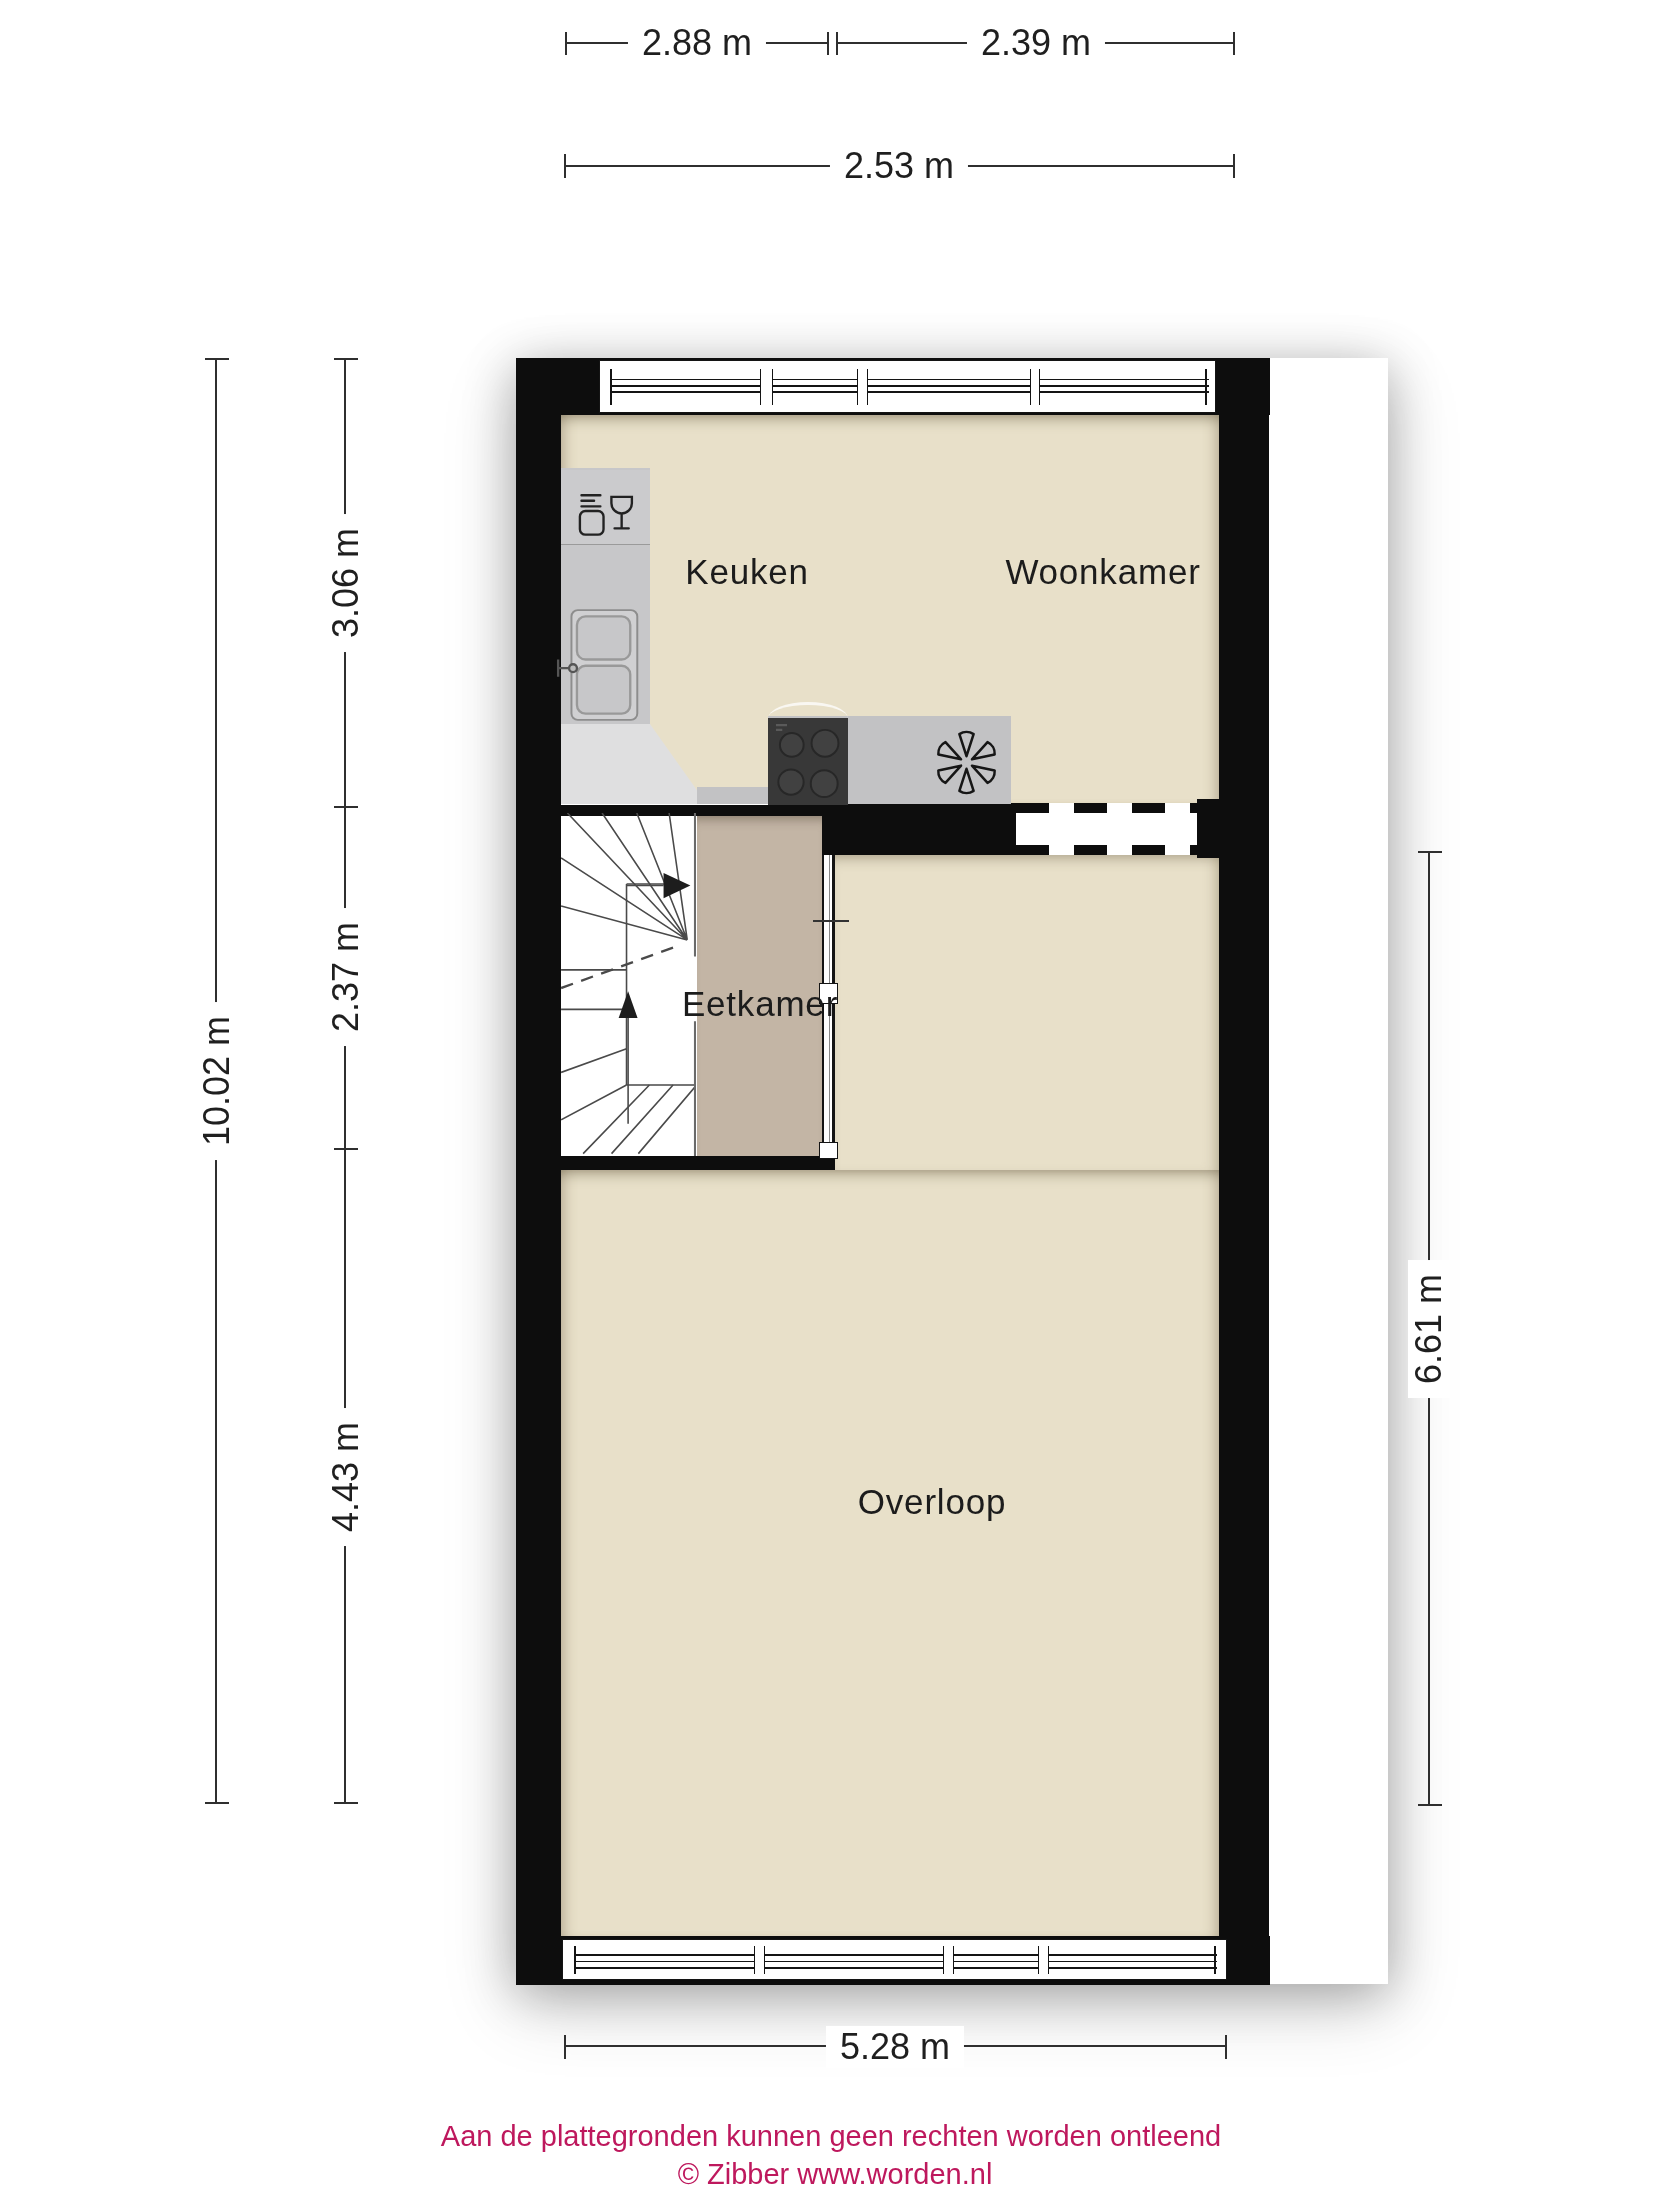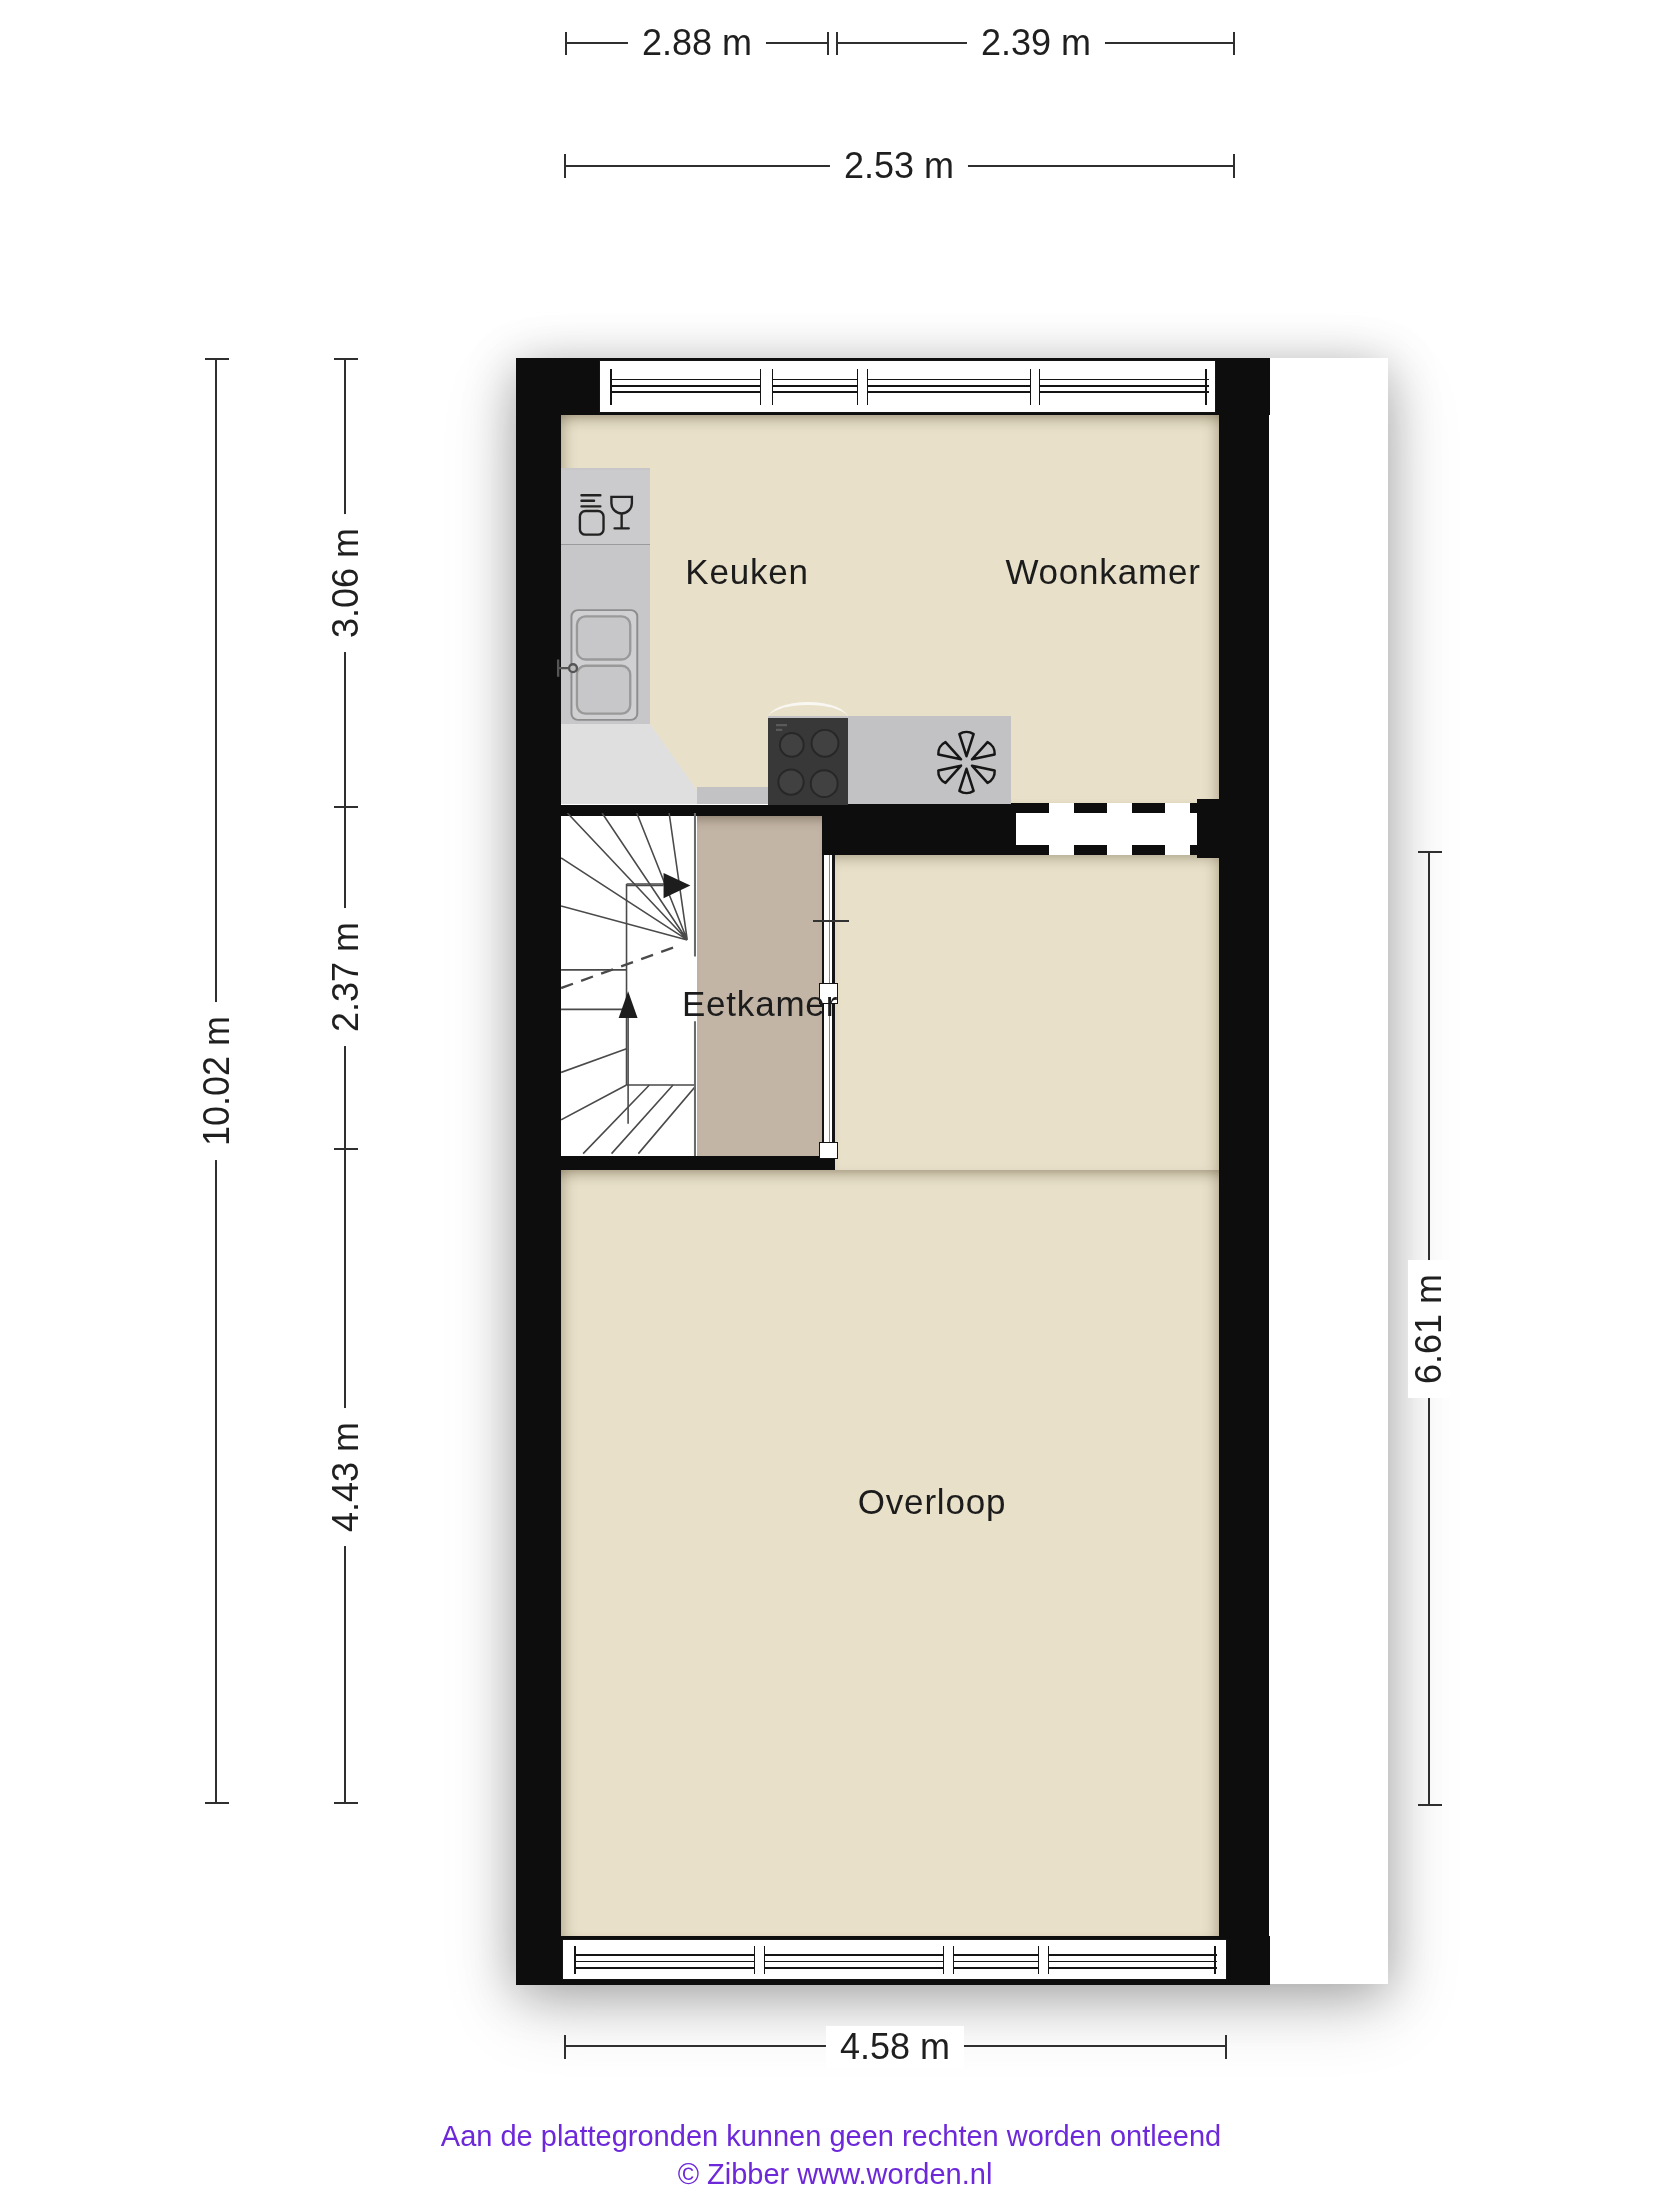--- a/index.html
+++ b/index.html
@@ -37,21 +37,21 @@
   
   .room-label{transform:translate(-50%,-50%);white-space:nowrap;
     font-size:35px;letter-spacing:0.8px;color:var(--text);}
   .dim-label{transform:translate(-50%,-50%);white-space:nowrap;background:#ffffff;
     padding:0 14px;font-size:36px;color:#1f1f1f;}
   .dim-label.vert{transform:translate(-50%,-50%) rotate(-90deg);}
   .dim-line-h{height:2.4px;background:var(--line);}
   .dim-line-v{width:2.4px;background:var(--line);}
   .tick-v{width:2.4px;height:23.6px;background:var(--line);}
   .tick-h{width:23.6px;height:2.4px;background:var(--line);}
-  .footer-text{transform:translate(-50%,-50%);white-space:nowrap;font-size:29px;color:#6d28d9;}
+  .footer-text{transform:translate(-50%,-50%);white-space:nowrap;font-size:29px;color:#be185d;}
   
   .counter{background:var(--counter);}
   .counter-light{background:var(--counter-light);
     clip-path:polygon(0 0,64% 0,100% 88%,100% 100%,0 100%);}
   .counter-band{background:var(--counter-band);}
   .dishwasher-block{background:#cbcbcd;border-bottom:1.6px solid #9a9a9a;}
   .stove{background:var(--stove);}
   .extractor-arc{border-top:3.2px solid rgba(255,255,255,.75);
     border-radius:100% 100% 0 0 / 200% 200% 0 0;}
   .cap-sq{background:#ffffff;border:1.6px solid #141414;}
@@ -206,17 +206,17 @@
 <div class="abs dim-label vert" style="left:346px;top:1477px;">4.43 m</div>
 
 <div class="abs dim-line-v" style="left:1428px;top:852px;height:953px;"></div>
 <div class="abs tick-h" style="left:1418px;top:851px;"></div>
 <div class="abs tick-h" style="left:1418px;top:1804px;"></div>
 <div class="abs dim-label vert" style="left:1429px;top:1329px;">6.61 m</div>
 
 <div class="abs dim-line-h" style="left:565px;top:2045px;width:662px;"></div>
 <div class="abs tick-v" style="left:564px;top:2035px;"></div>
 <div class="abs tick-v" style="left:1225px;top:2035px;"></div>
-<div class="abs dim-label" style="left:895px;top:2047px;">4.58 m</div>
+<div class="abs dim-label" style="left:895px;top:2047px;">5.28 m</div>
 
 <div class="abs footer-text" style="left:831px;top:2136px;">Aan de plattegronden kunnen geen rechten worden ontleend</div>
 <div class="abs footer-text" style="left:835px;top:2174px;">© Zibber www.worden.nl</div>
 
 
 </body></html>

